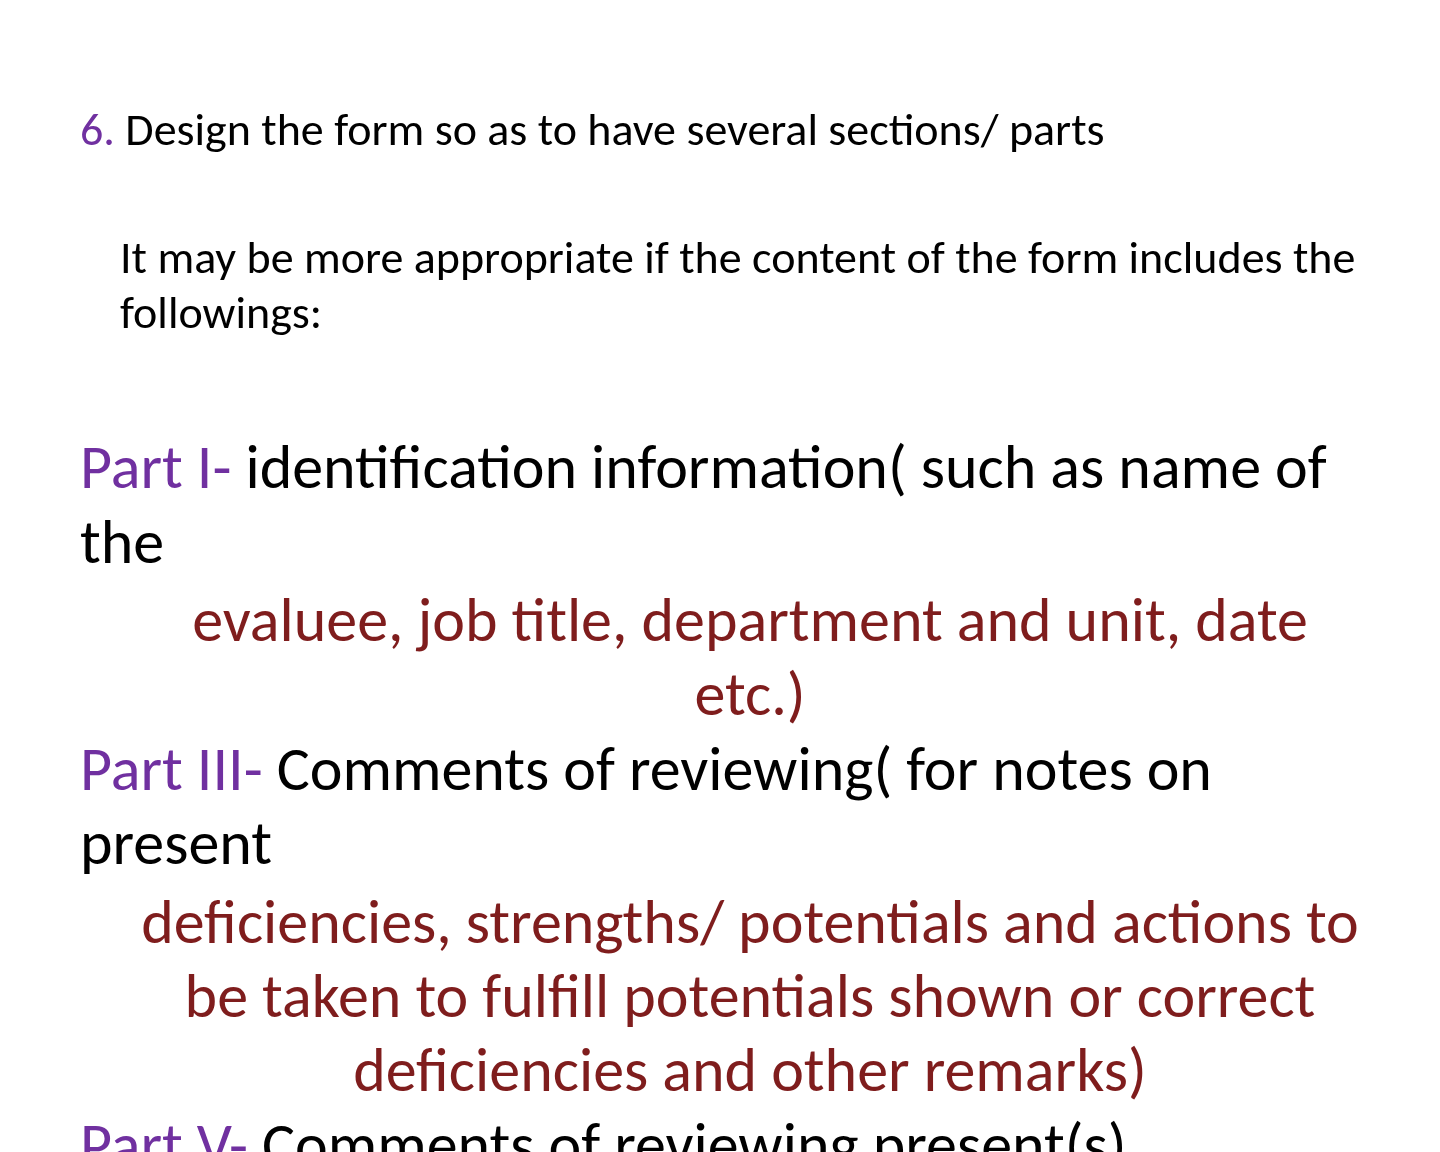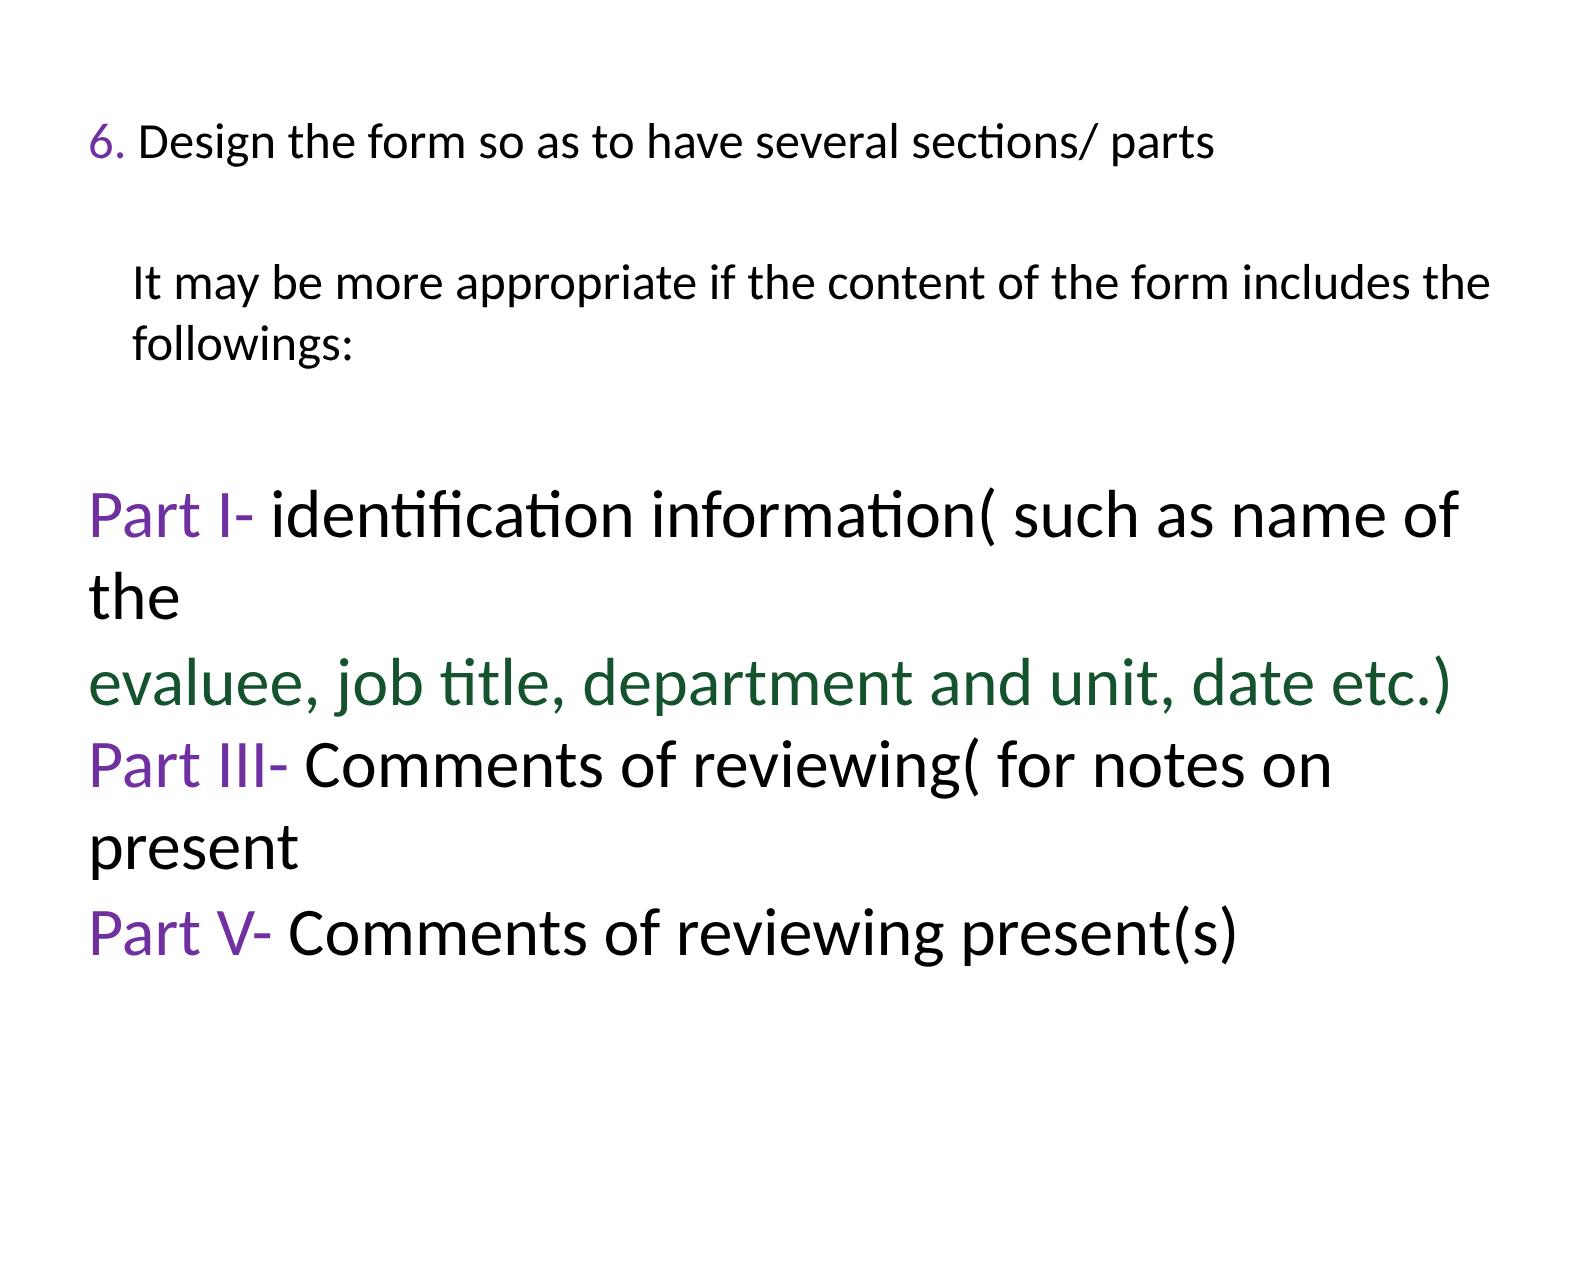--- a/index.html
+++ b/index.html
@@ -40,21 +40,23 @@
     .part-item {
       margin-bottom: 4px;
     }
     .part-label {
       color: #7030a0;
     }
     .part-desc {
       color: #000000;
     }
     .part-continuation {
-      color: #14532d;
+      color: #7f1d1d;
+      margin-left: 60px;
+      text-align: center;
     }
   </style>
 </head>
 <body>
 
 <div class="title-line">
   <span class="title-number">6.</span><span class="title-text"> Design the form so as to have several sections/ parts</span>
 </div>
 
 <div class="intro-text">It may be more appropriate if the content of the form includes the followings:</div>
@@ -63,19 +65,20 @@
 
   <div class="part-item">
     <span class="part-label">Part I- </span><span class="part-desc">identification information( such as name of the</span>
   </div>
   <div class="part-continuation">evaluee,  job title, department and unit, date etc.)</div>
 
 
   <div class="part-item">
     <span class="part-label">Part III- </span><span class="part-desc">Comments of reviewing( for notes on present</span>
   </div>
+  <div class="part-continuation">deficiencies, strengths/ potentials and actions to be taken to fulfill potentials shown or correct deficiencies and other remarks)</div>
 
 
   <div class="part-item">
     <span class="part-label">Part V- </span><span class="part-desc">Comments of reviewing present(s)</span>
   </div>
 
 </div>
 
 </body></html>

